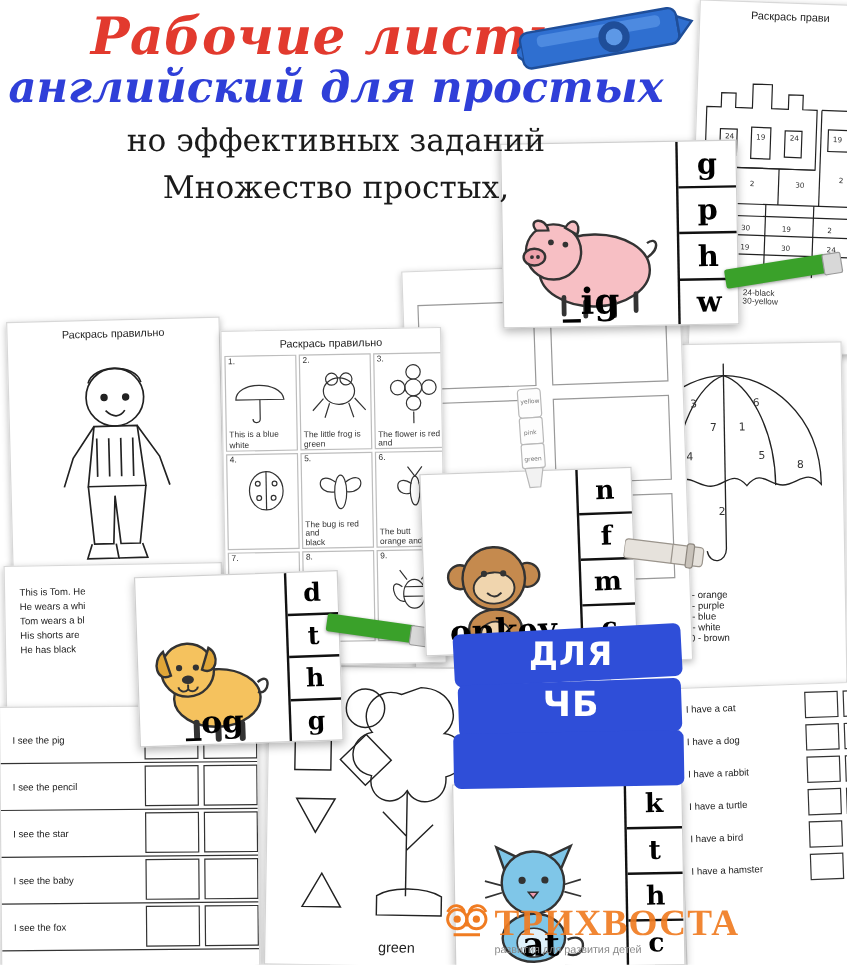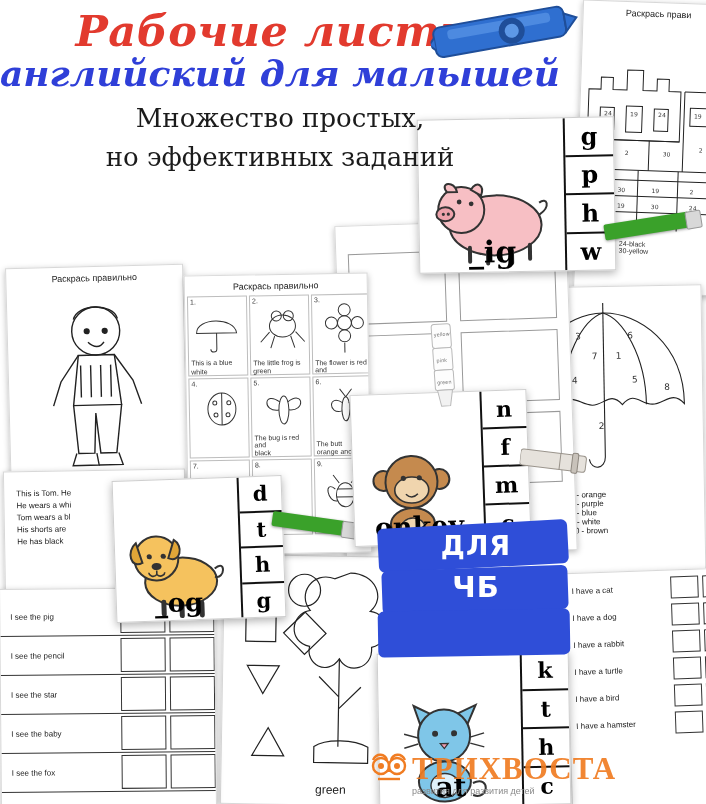--- a/index.html
+++ b/index.html
@@ -531,23 +531,23 @@
   <div class="badge">
     <div class="brush" style="left:0;top:4px;width:190px;height:44px;transform:rotate(-3deg);"></div>
     <div class="brush" style="left:4px;top:48px;width:186px;height:44px;transform:rotate(-2deg);"></div>
     <div class="brush" style="left:0;top:90px;width:192px;height:46px;transform:rotate(-1deg);"></div>
     <div class="bt" style="position:absolute;left:0;top:50px;width:196px;font-size:29px;">ЧБ</div>
     <div class="bt" style="position:absolute;left:0;top:10px;width:196px;font-size:27px;">ДЛЯ</div>
   </div>
 
   <div class="title-wrap">
     <div class="t1">Рабочие листы</div>
-    <div class="t2">английский для малышей</div>
+    <div class="t2">английский для простых</div>
+    <div class="t3">но эффективных заданий</div>
     <div class="t3">Множество простых,</div>
-    <div class="t3">но эффективных заданий</div>
   </div>
 
   <div class="wm">
     <svg width="40" height="40" viewBox="0 0 40 40" style="margin-right:4px;">
       <g stroke="#f07c22" stroke-width="2.4" fill="none">
         <circle cx="13" cy="17" r="8"></circle>
           <circle cx="29" cy="17" r="8"></circle>
         <path d="M21 17 L21 23"></path>
           <path d="M5 11 C9 3 17 5 19 11"></path>
           <path d="M37 11 C33 3 25 5 23 11"></path>

